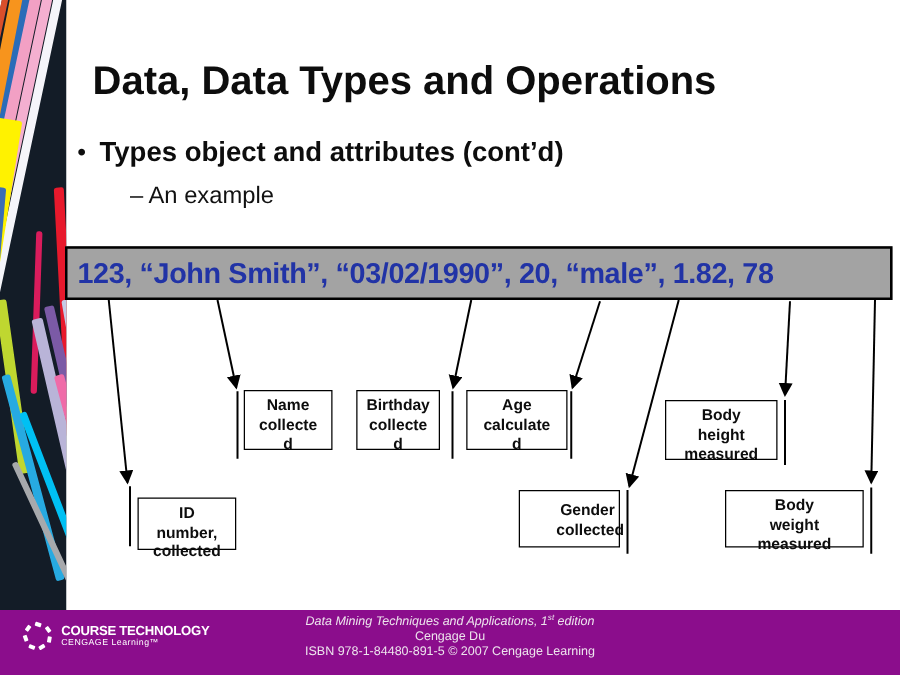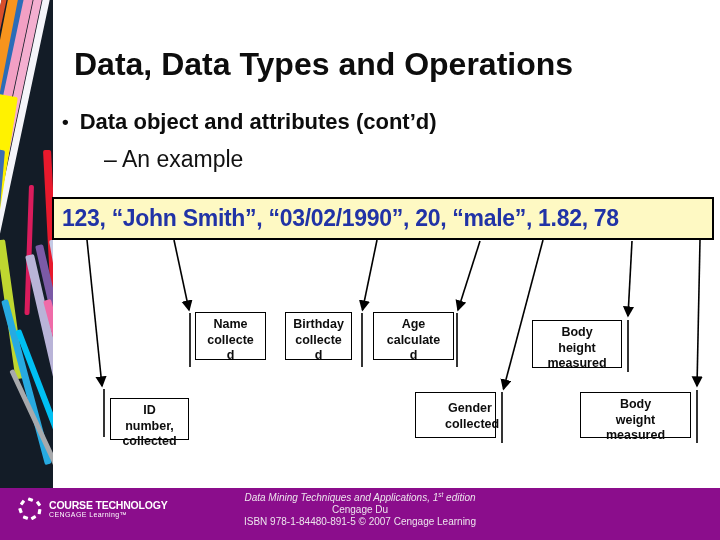--- a/index.html
+++ b/index.html
@@ -7,25 +7,25 @@
     position:relative;width:720px;height:540px;background:#ffffff;
     overflow:hidden;font-family:"Liberation Sans",sans-serif;
   }
   
   .sidebar{position:absolute;left:0;top:0;width:53px;height:488px;background:#131c27;overflow:hidden;}
   .stripe{position:absolute;border-radius:2px;transform-origin:top center;}
   
   .title{position:absolute;left:74px;top:46px;font-size:32px;font-weight:bold;color:#0d0d0d;letter-spacing:0;}
   .bullet-row{position:absolute;left:62px;top:109px;font-size:22px;font-weight:bold;color:#0d0d0d;}
   .bullet-row .marker{margin-right:11px;font-size:19px;vertical-align:1px;}
-  .sub-bullet{position:absolute;left:104px;top:146px;font-size:23px;color:#111;}
+  .sub-bullet{position:absolute;left:104px;top:146px;font-size:19px;color:#111;}
   
   .record-box{
     position:absolute;left:52px;top:197px;width:658px;height:39px;
-    border:2px solid #000;background:#fef9c3;display:flex;align-items:center;
+    border:2px solid #000;background:#a3a3a3;display:flex;align-items:center;
   }
   .record-text{
     padding-left:8px;font-size:23px;font-weight:bold;color:var(--record-color,#2133A6);
     letter-spacing:-0.3px;white-space:nowrap;
   }
   
   .connectors{position:absolute;left:0;top:0;width:720px;height:540px;pointer-events:none;}
   
   .attr-box{
     position:absolute;border:1.5px solid #000;background:#fff;
@@ -75,21 +75,21 @@
       <div class="stripe" style="left: 15px; top: 330px; width: 6px; height: 200px; background: rgb(0, 192, 243); transform: rotate(-21deg);"></div>
       <div class="stripe" style="left: 25px; top: 255px; width: 9px; height: 270px; background: rgb(185, 180, 216); transform: rotate(-13deg);"></div>
       <div class="stripe" style="left: 35px; top: 245px; width: 8px; height: 280px; background: rgb(123, 90, 166); transform: rotate(-13deg);"></div>
       <div class="stripe" style="left: 9px; top: 370px; width: 5px; height: 180px; background: rgb(167, 169, 172); transform: rotate(-25deg);"></div>
       <div class="stripe" style="left: 43px; top: 300px; width: 8px; height: 240px; background: rgb(239, 107, 168); transform: rotate(-15deg);"></div>
       <div class="stripe" style="left: 49px; top: 240px; width: 5px; height: 300px; background: rgb(197, 202, 229); transform: rotate(-10deg);"></div>
     </div>
 
   <div class="title">Data, Data Types and Operations</div>
   <div class="bullet-row">
-    <span class="marker">•</span><span>Data object and attributes (cont’d)</span>
+    <span class="marker">•</span><span>Types object and attributes (cont’d)</span>
   </div>
   <div class="sub-bullet">– An example</div>
 
   <div class="record-box">
     <span class="record-text">123, “John Smith”, “03/02/1990”, 20, “male”, 1.82, 78</span>
   </div>
 
   <svg class="connectors" viewBox="0 0 720 540">
     <defs>
       <marker id="ah" markerWidth="8" markerHeight="8" refX="6" refY="3.5" orient="auto">

